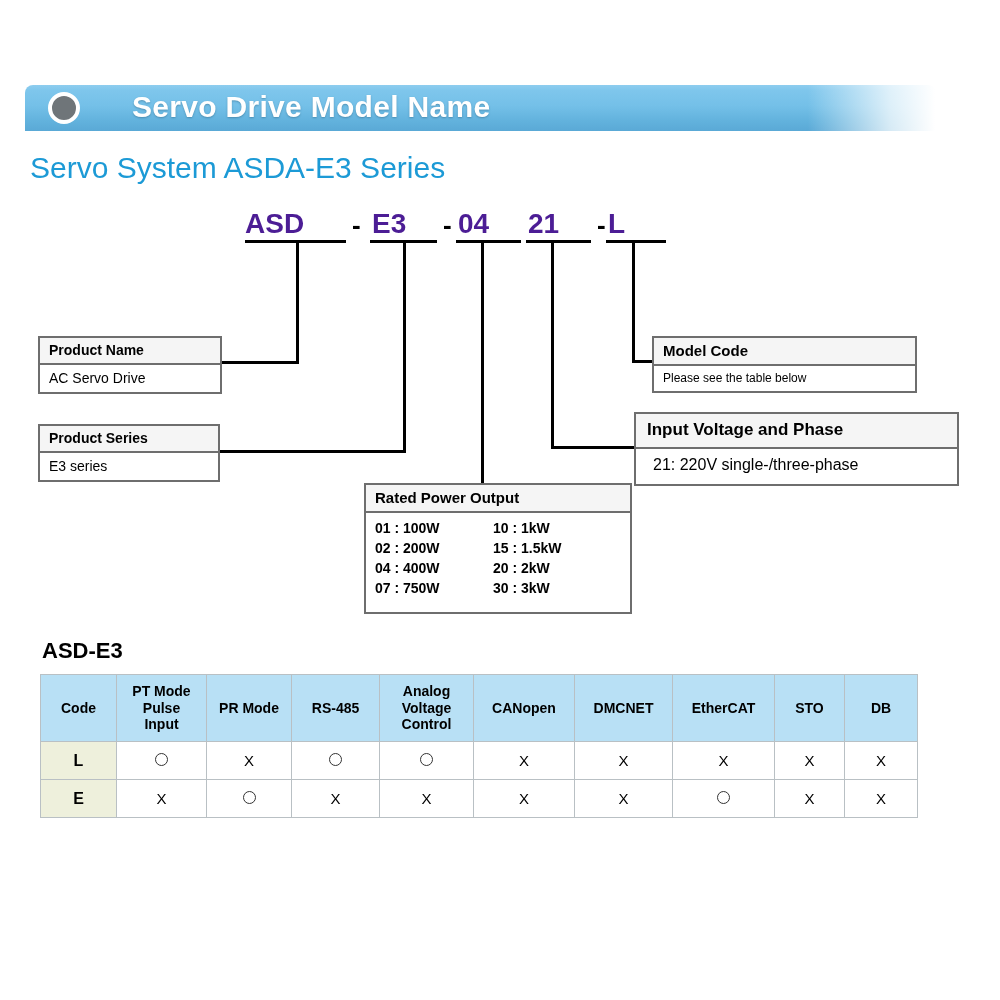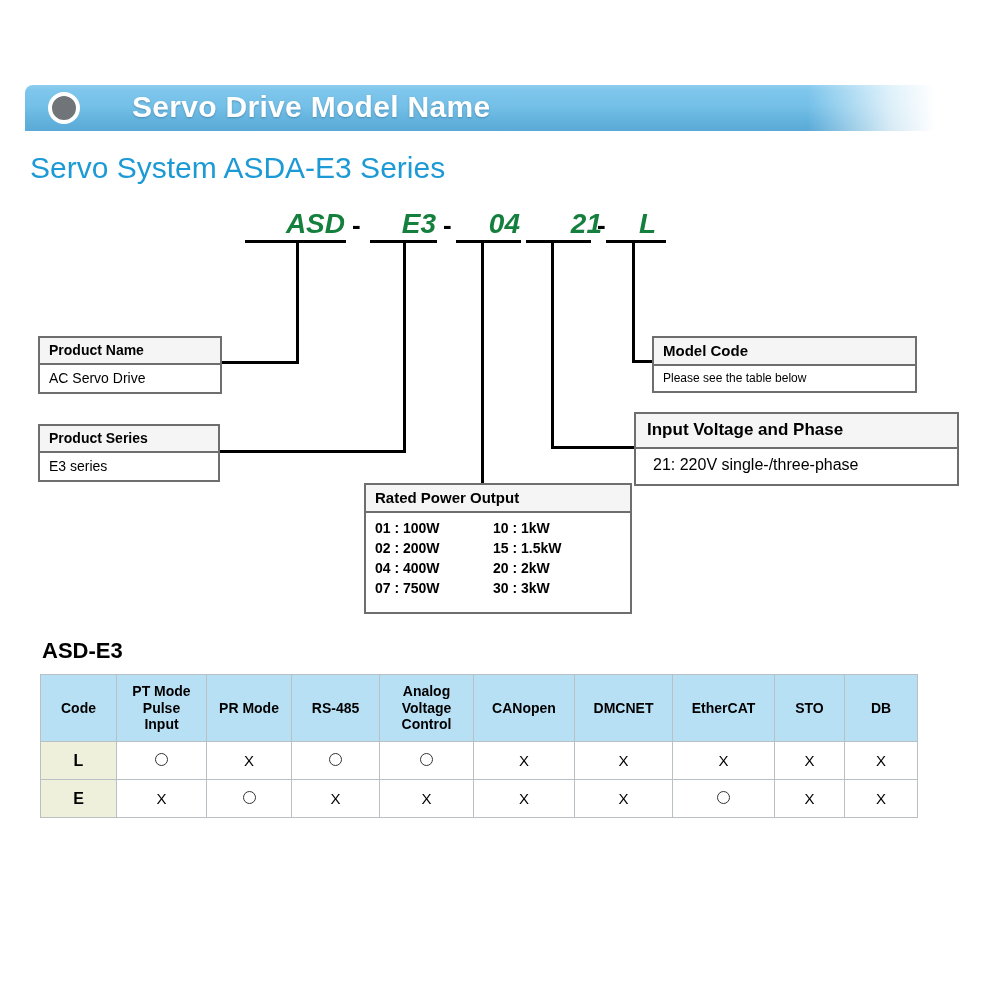--- a/index.html
+++ b/index.html
@@ -70,24 +70,23 @@
     font-weight: normal;
     color: #1c9ad6;
     white-space: nowrap;
   }
 
   
   .code-token {
     position: absolute;
     font-size: 28px;
     font-weight: bold;
-    color: #15803d;
-    text-align: right;
-    white-space: nowrap;
-    font-style: italic;
+    color: #4c1d95;
+    text-align: left;
+    white-space: nowrap;
   }
   .dash-token {
     position: absolute;
     font-size: 26px;
     font-weight: bold;
     color: #000000;
     white-space: nowrap;
   }
 
   
@@ -214,21 +213,21 @@
 <div id="header-bullet"></div>
 <div id="header-title">Servo Drive Model Name</div>
 
 <div id="sub-heading">Servo System ASDA-E3 Series</div>
 
 <div class="code-token" style="left:245px; top:208px; width:100px;">ASD</div>
 <div class="dash-token" style="left:352px; top:210px;">-</div>
 <div class="code-token" style="left:372px; top:208px; width:64px;">E3</div>
 <div class="dash-token" style="left:443px; top:210px;">-</div>
 <div class="code-token" style="left:458px; top:208px; width:62px;">04</div>
-<div class="code-token" style="left:540px; top:208px; width:62px;">21</div>
+<div class="code-token" style="left:528px; top:208px; width:62px;">21</div>
 <div class="dash-token" style="left:597px; top:210px;">-</div>
 <div class="code-token" style="left:608px; top:208px; width:48px;">L</div>
 
 <div class="hline" style="left:245px; top:240px; width:101px;"></div>
 <div class="hline" style="left:370px; top:240px; width:67px;"></div>
 <div class="hline" style="left:456px; top:240px; width:65px;"></div>
 <div class="hline" style="left:526px; top:240px; width:65px;"></div>
 <div class="hline" style="left:606px; top:240px; width:60px;"></div>
 
 <div class="vline" style="left:296px; top:240px; height:123px;"></div>

